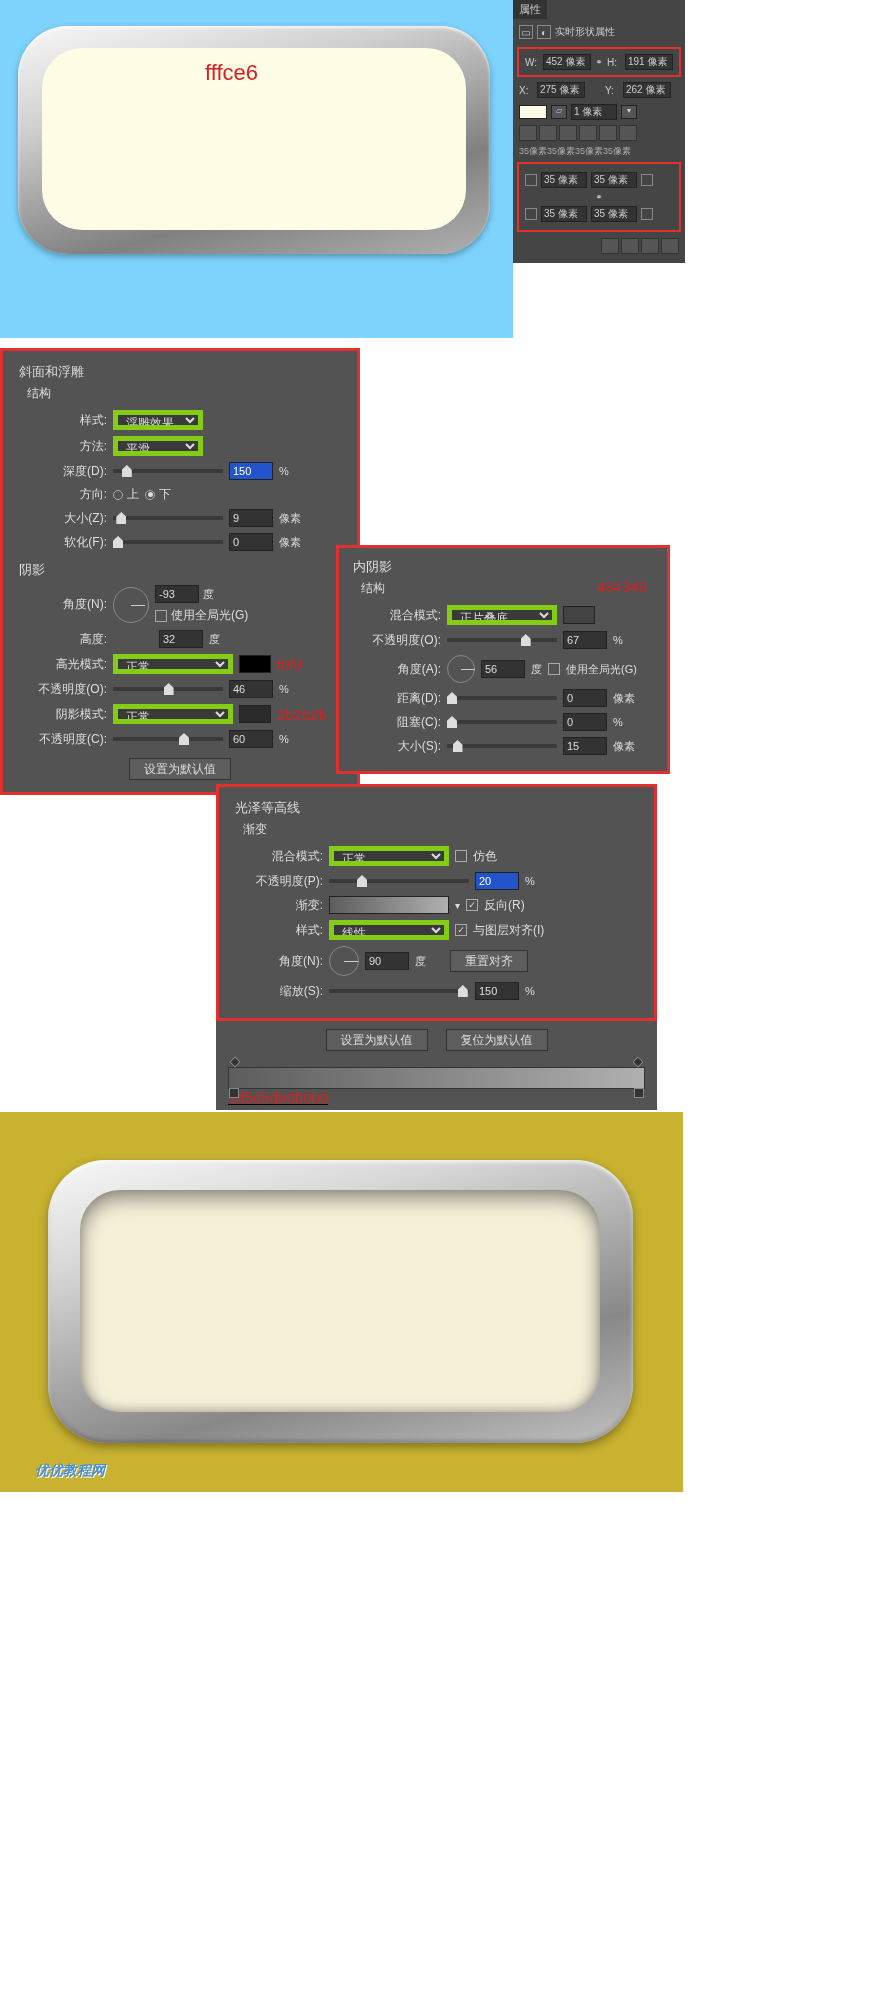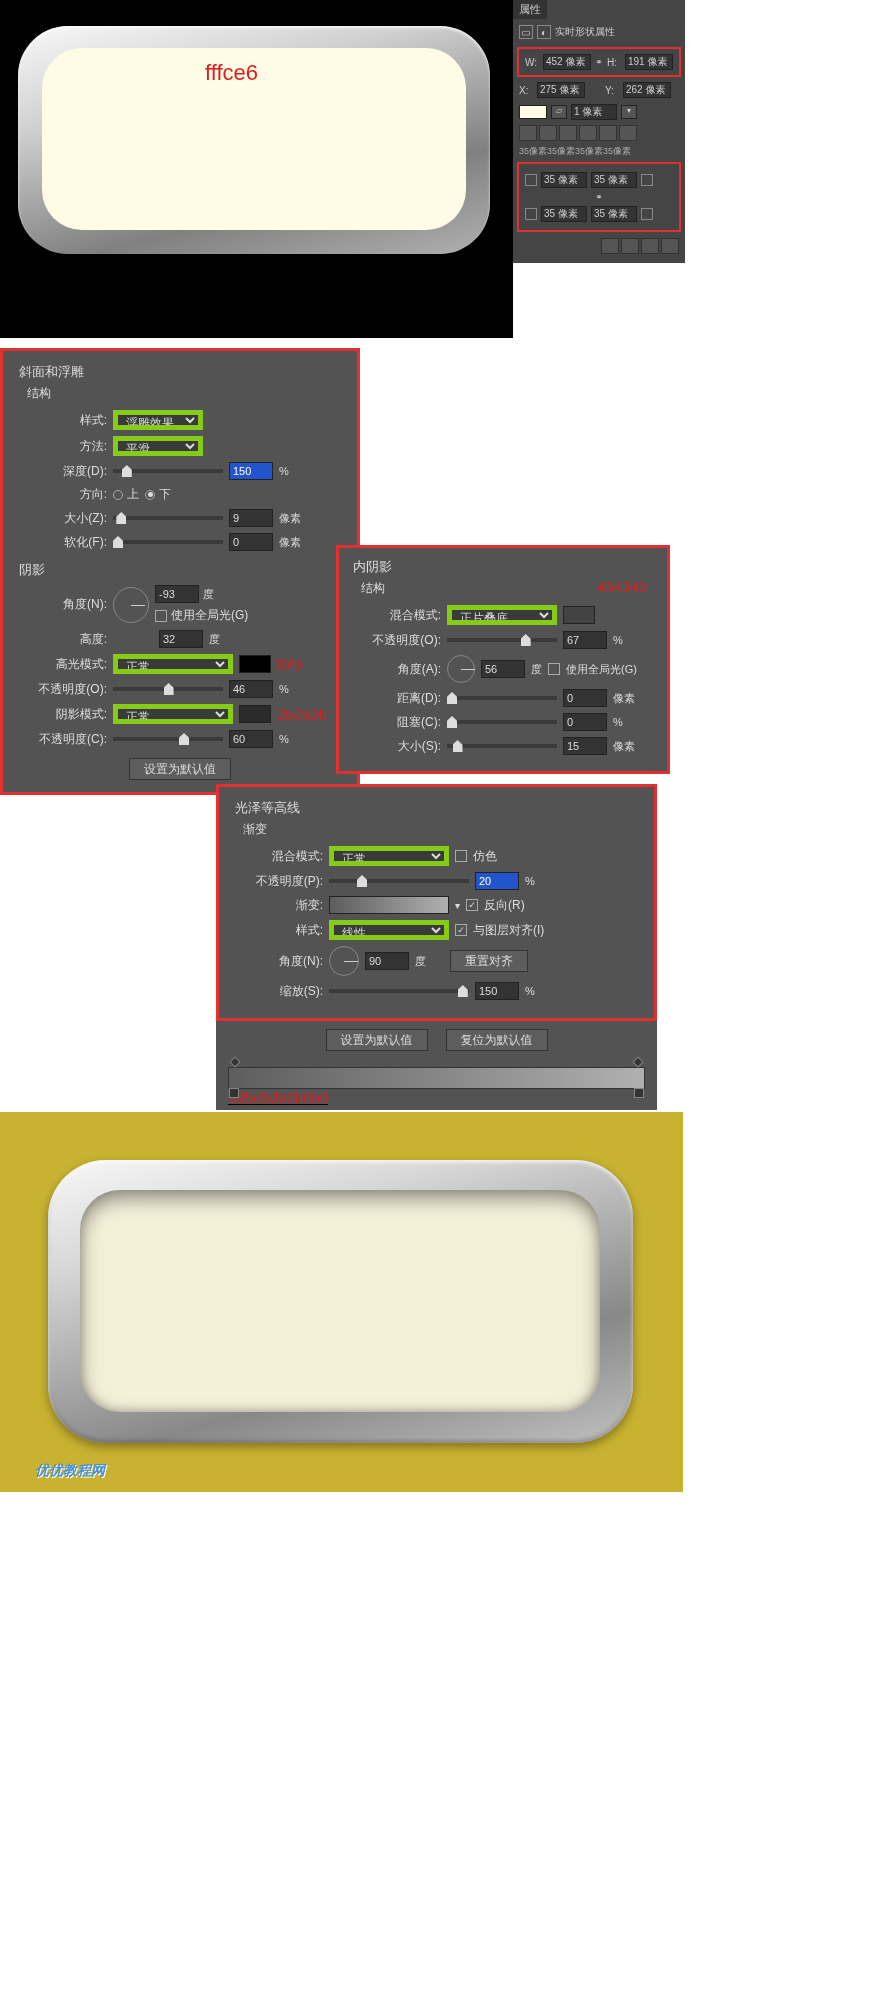--- a/index.html
+++ b/index.html
@@ -1,21 +1,21 @@
 <!DOCTYPE html>
 <html><head>
 <meta charset="utf-8">
 <style>
 * { margin: 0; padding: 0; box-sizing: border-box; font-family: "Microsoft YaHei", sans-serif; }
 body { background: #fff; width: 870px; }
 .section { position: relative; }
 
 
 .preview1, .preview2 { position: relative; }
-.preview1 { width: 513px; height: 338px; background: #000000; }
+.preview1 { width: 513px; height: 338px; background: #7dd3fc; }
 .preview2 { width: 683px; height: 380px; background: #c8b230; margin-top: 2px; }
 .button-shape { position: absolute; background: #fffce6; border-radius: 40px; }
 .preview1 .button-shape { left: 35px; top: 40px; width: 435px; height: 195px; box-shadow: 0 0 0 2px #888, 0 0 0 12px linear-gradient(#e0e0e0,#a0a0a0); }
 .preview1 .outer-frame { position: absolute; left: 18px; top: 26px; width: 472px; height: 228px; border-radius: 50px; background: linear-gradient(165deg, #f8f8f8 0%, #d0d0d0 30%, #808080 70%, #b0b0b0 100%); box-shadow: 0 3px 6px rgba(0,0,0,0.3), inset 0 2px 3px rgba(255,255,255,0.8); }
 .preview1 .button-shape { left: 42px; top: 48px; width: 424px; height: 182px; }
 .color-annotation { position: absolute; font-size: 22px; color: #d82020; }
 
 .preview2 .outer-frame { position: absolute; left: 48px; top: 48px; width: 585px; height: 283px; border-radius: 58px; background: linear-gradient(165deg, #f8f8f8 0%, #d8d8d8 25%, #888 70%, #c0c0c0 100%); box-shadow: 0 4px 10px rgba(0,0,0,0.35), inset 0 2px 4px rgba(255,255,255,0.9), inset 0 -2px 4px rgba(0,0,0,0.3); }
 .preview2 .inner-shape { position: absolute; left: 80px; top: 78px; width: 520px; height: 222px; border-radius: 40px; background: #f5f0d8; box-shadow: inset 0 8px 20px rgba(67,67,67,0.6), inset 0 -2px 8px rgba(0,0,0,0.2); }
 .watermark { position: absolute; left: 35px; bottom: 12px; font-size: 14px; color: #4a90d0; font-weight: bold; font-style: italic; text-shadow: 1px 1px 0 #fff; }

